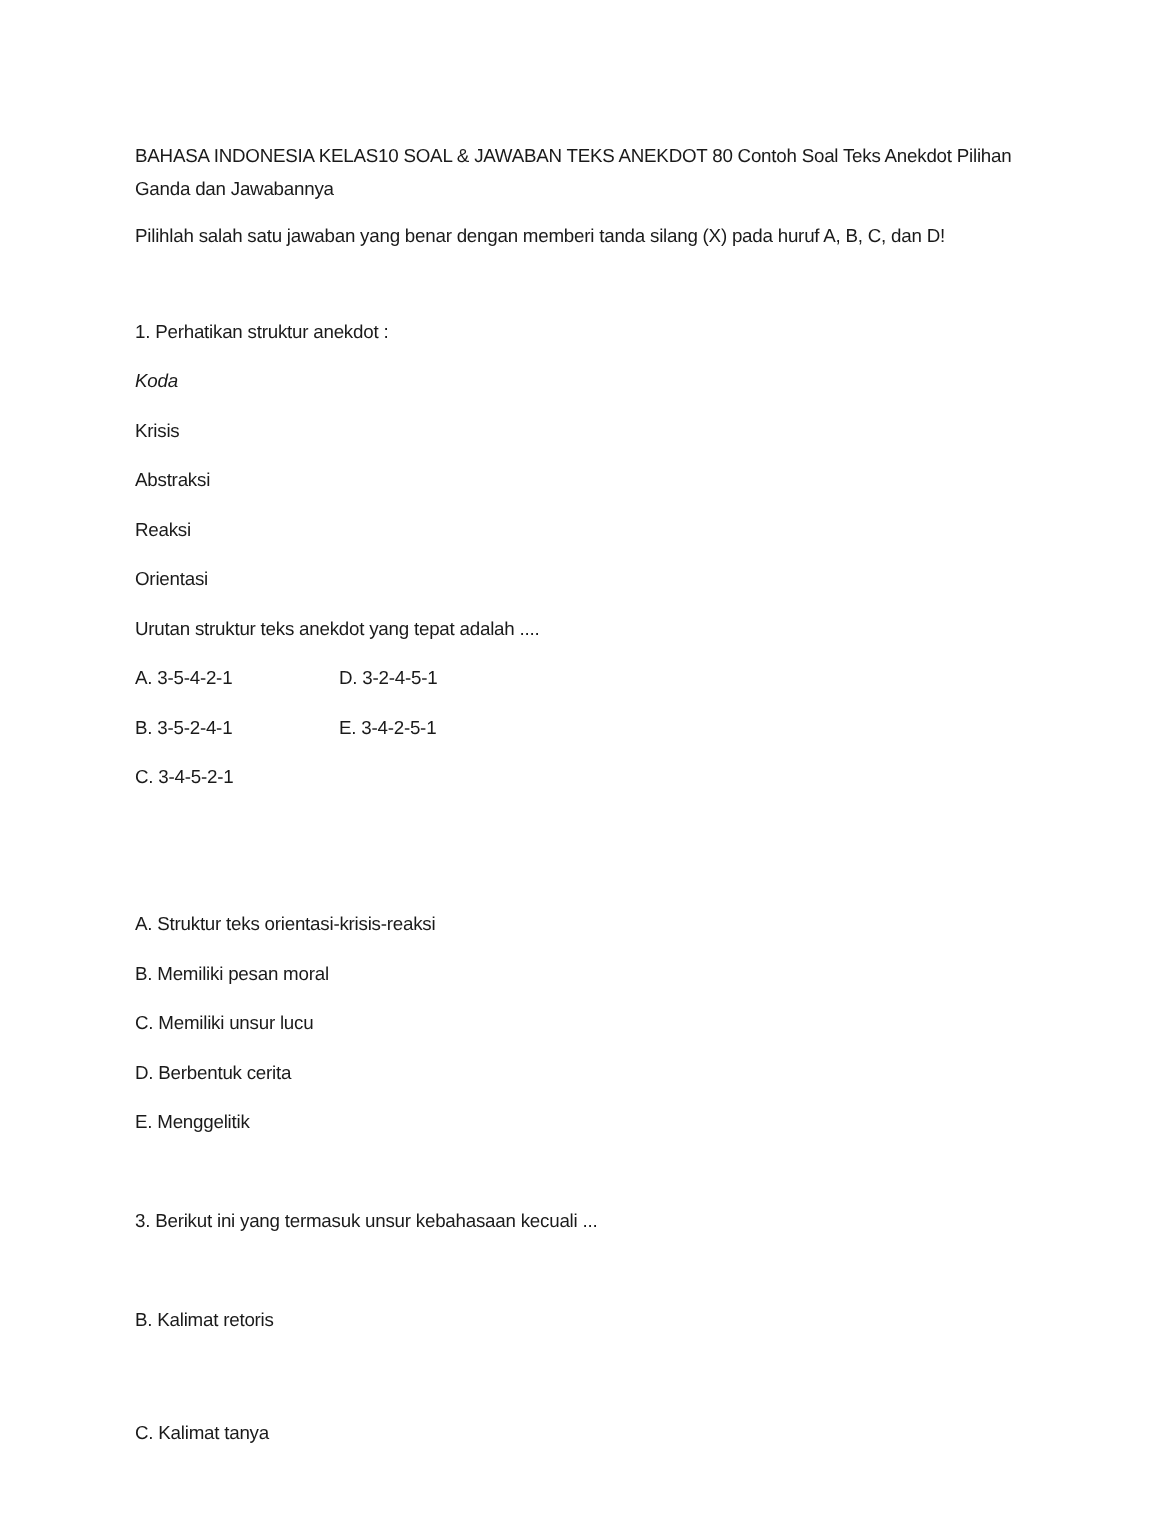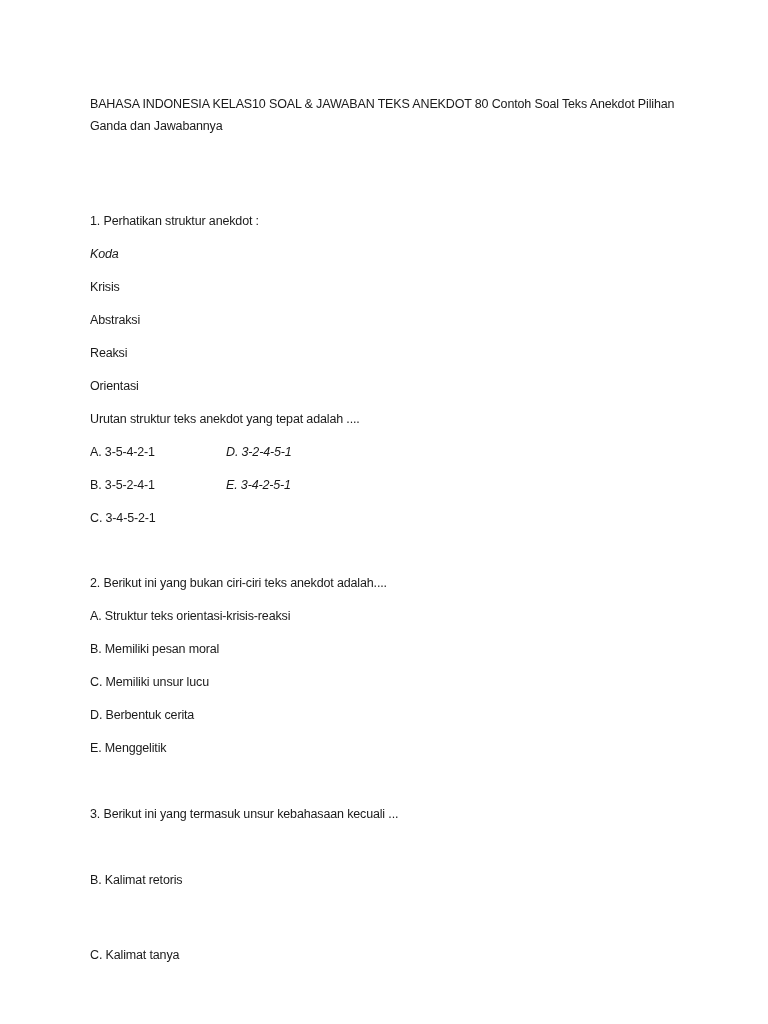--- a/index.html
+++ b/index.html
@@ -30,46 +30,45 @@
     letter-spacing: -0.15px;
   }
   .title {
     left: 90px;
     width: 590px;
     white-space: normal;
     line-height: 22px;
   }
   .opt-right {
     left: 226px;
-    font-style: italic;
   }
 </style>
 </head>
 <body>
 
 <div class="page">
 
   <div class="line title" style="top:93px;">BAHASA INDONESIA KELAS10 SOAL &amp; JAWABAN TEKS ANEKDOT 80 Contoh Soal Teks Anekdot Pilihan Ganda dan Jawabannya</div>
 
+  <div class="line" style="top:149px;">Pilihlah salah satu jawaban yang benar dengan memberi tanda silang (X) pada huruf A, B, C, dan D!</div>
 
   <div class="line" style="top:213px;">1. Perhatikan struktur anekdot :</div>
   <div class="line" style="top:246px;font-style:italic;">Koda</div>
   <div class="line" style="top:279px;">Krisis</div>
   <div class="line" style="top:312px;">Abstraksi</div>
   <div class="line" style="top:345px;">Reaksi</div>
   <div class="line" style="top:378px;">Orientasi</div>
   <div class="line" style="top:411px;text-align:right;">Urutan struktur teks anekdot yang tepat adalah ....</div>
 
   <div class="line" style="top:444px;">A. 3-5-4-2-1</div>
   <div class="line opt-right" style="top:444px;">D. 3-2-4-5-1</div>
   <div class="line" style="top:477px;">B. 3-5-2-4-1</div>
   <div class="line opt-right" style="top:477px;">E. 3-4-2-5-1</div>
   <div class="line" style="top:510px;">C. 3-4-5-2-1</div>
 
-  <div class="line" style="top:575px;">2. Berikut ini yang bukan ciri-ciri teks anekdot adalah....</div>
   <div class="line" style="top:608px;">A. Struktur teks orientasi-krisis-reaksi</div>
   <div class="line" style="top:641px;">B. Memiliki pesan moral</div>
   <div class="line" style="top:674px;">C. Memiliki unsur lucu</div>
   <div class="line" style="top:707px;">D. Berbentuk cerita</div>
   <div class="line" style="top:740px;">E. Menggelitik</div>
 
   <div class="line" style="top:806px;">3. Berikut ini yang termasuk unsur kebahasaan kecuali ...</div>
   <div class="line" style="top:872px;">B. Kalimat retoris</div>
   <div class="line" style="top:947px;">C. Kalimat tanya</div>
 

